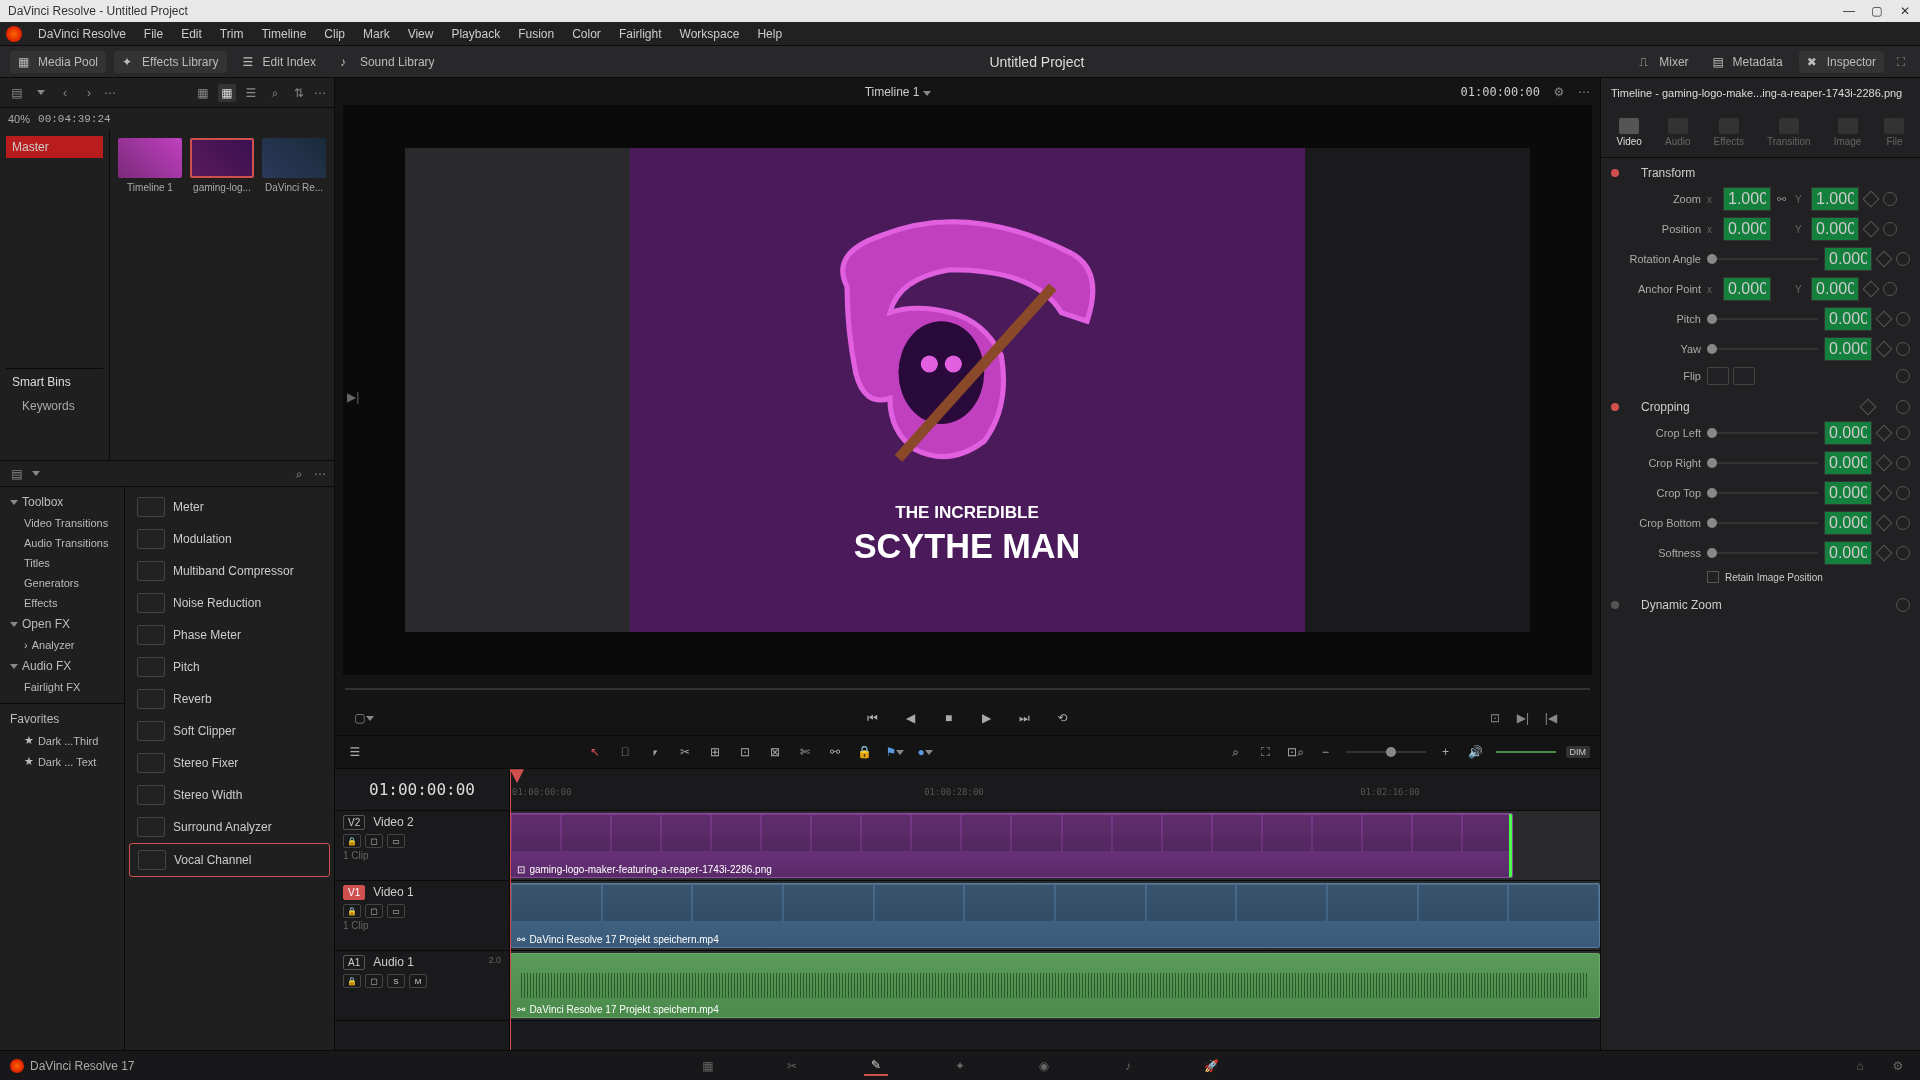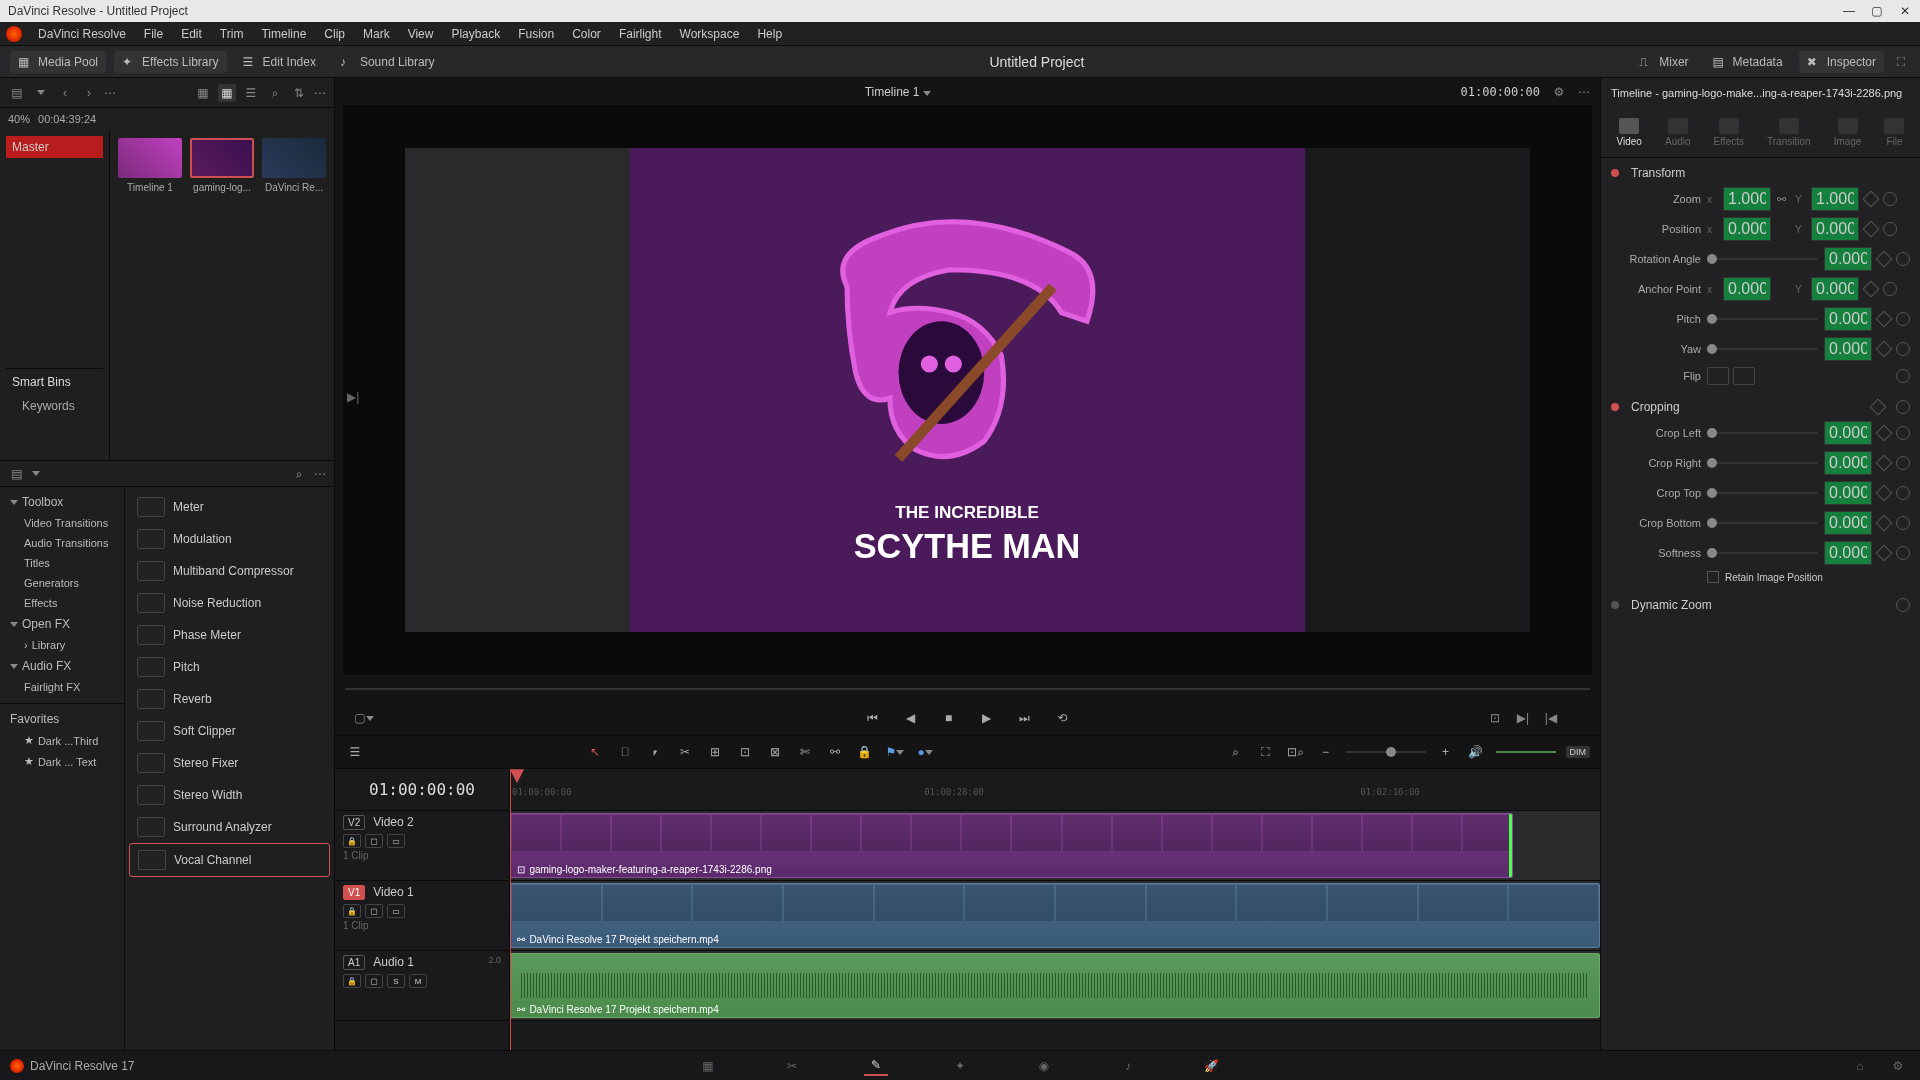--- a/index.html
+++ b/index.html
@@ -126,21 +126,21 @@
 .right-col { width: 320px; background: #212123; border-left: 1px solid #0a0a0a; display: flex; flex-direction: column; }
 .insp-header { height: 30px; display: flex; align-items: center; padding: 0 10px; font-size: 11px; color: #ddd; }
 .insp-tabs { display: flex; justify-content: space-around; padding: 6px 4px; border-bottom: 1px solid #0a0a0a; }
 .insp-tab { display: flex; flex-direction: column; align-items: center; gap: 2px; padding: 4px; cursor: pointer; color: #666; font-size: 10px; }
 .insp-tab.active { color: #ddd; }
 .insp-tab-icon { width: 20px; height: 16px; background: #333; border-radius: 2px; }
 .insp-tab.active .insp-tab-icon { background: #555; }
 
 .insp-body { flex: 1; overflow-y: auto; padding: 4px 10px; }
 .insp-section { margin-bottom: 8px; }
-.insp-section-head { display: flex; align-items: center; gap: 12px; padding: 4px 0; cursor: pointer; }
+.insp-section-head { display: flex; align-items: center; gap: 22px; padding: 4px 0; cursor: pointer; }
 .insp-dot { width: 8px; height: 8px; border-radius: 50%; background: #d05050; }
 .insp-dot.off { background: #555; }
 .insp-row { display: flex; align-items: center; gap: 6px; padding: 3px 0; font-size: 11px; }
 .insp-label { flex: 0 0 90px; text-align: right; color: #aaa; }
 .insp-axis { width: 10px; color: #666; font-size: 10px; }
 .insp-val { width: 48px; background: #15803d; border: 1px solid #333; padding: 2px 4px; color: #ccc; text-align: center; font-size: 16px; }
 .insp-key { width: 12px; height: 12px; cursor: pointer; color: #555; transform: rotate(45deg); border: 1px solid #555; }
 .insp-reset { width: 14px; height: 14px; cursor: pointer; color: #555; border: 1px solid #555; border-radius: 50%; }
 .insp-link { width: 12px; color: #888; }
 .insp-slider-row { display: flex; align-items: center; gap: 6px; padding: 3px 0; font-size: 11px; }
@@ -243,21 +243,21 @@
       <div class="spacer"></div>
       <span class="small-btn">▦</span>
       <span class="small-btn active">▦</span>
       <span class="small-btn">☰</span>
       <span class="small-btn">⌕</span>
       <span class="small-btn">⇅</span>
       <span style="color:#888">⋯</span>
     </div>
     <div style="display:flex; align-items:center; padding:0 8px; gap:8px; height:22px; color:#aaa; font-size:11px;">
       <span>40%</span>
-      <span style="font-family:Liberation Sans, sans-serif">00:04:39:24</span>
+      <span style="font-family:Liberation Mono, monospace">00:04:39:24</span>
     </div>
 
     <div class="media-split">
       <div class="media-tree">
         <div class="tree-item selected">Master</div>
         <div style="height:210px"></div>
         <div class="smart-bins">
           <h4>Smart Bins</h4>
           <div class="smart-item">Keywords</div>
         </div>
@@ -294,21 +294,21 @@
           </div>
         <div class="fx-cat indent">Video Transitions</div>
         <div class="fx-cat indent">Audio Transitions</div>
         <div class="fx-cat indent">Titles</div>
         <div class="fx-cat indent">Generators</div>
         <div class="fx-cat indent">Effects</div>
         <div class="fx-cat">
             <span class="chev"></span>
             <span>Open FX</span>
           </div>
-        <div class="fx-cat indent">› <span>Library</span></div>
+        <div class="fx-cat indent">› <span>Analyzer</span></div>
         <div class="fx-cat">
             <span class="chev"></span>
             <span>Audio FX</span>
           </div>
         <div class="fx-cat indent">Fairlight FX</div>
         <div class="fx-favorites">
           <div class="fx-cat">Favorites</div>
           <div class="fx-cat indent">★ <span>Dark ...Third</span></div>
           <div class="fx-cat indent">★ <span>Dark ... Text</span></div>
         </div>

